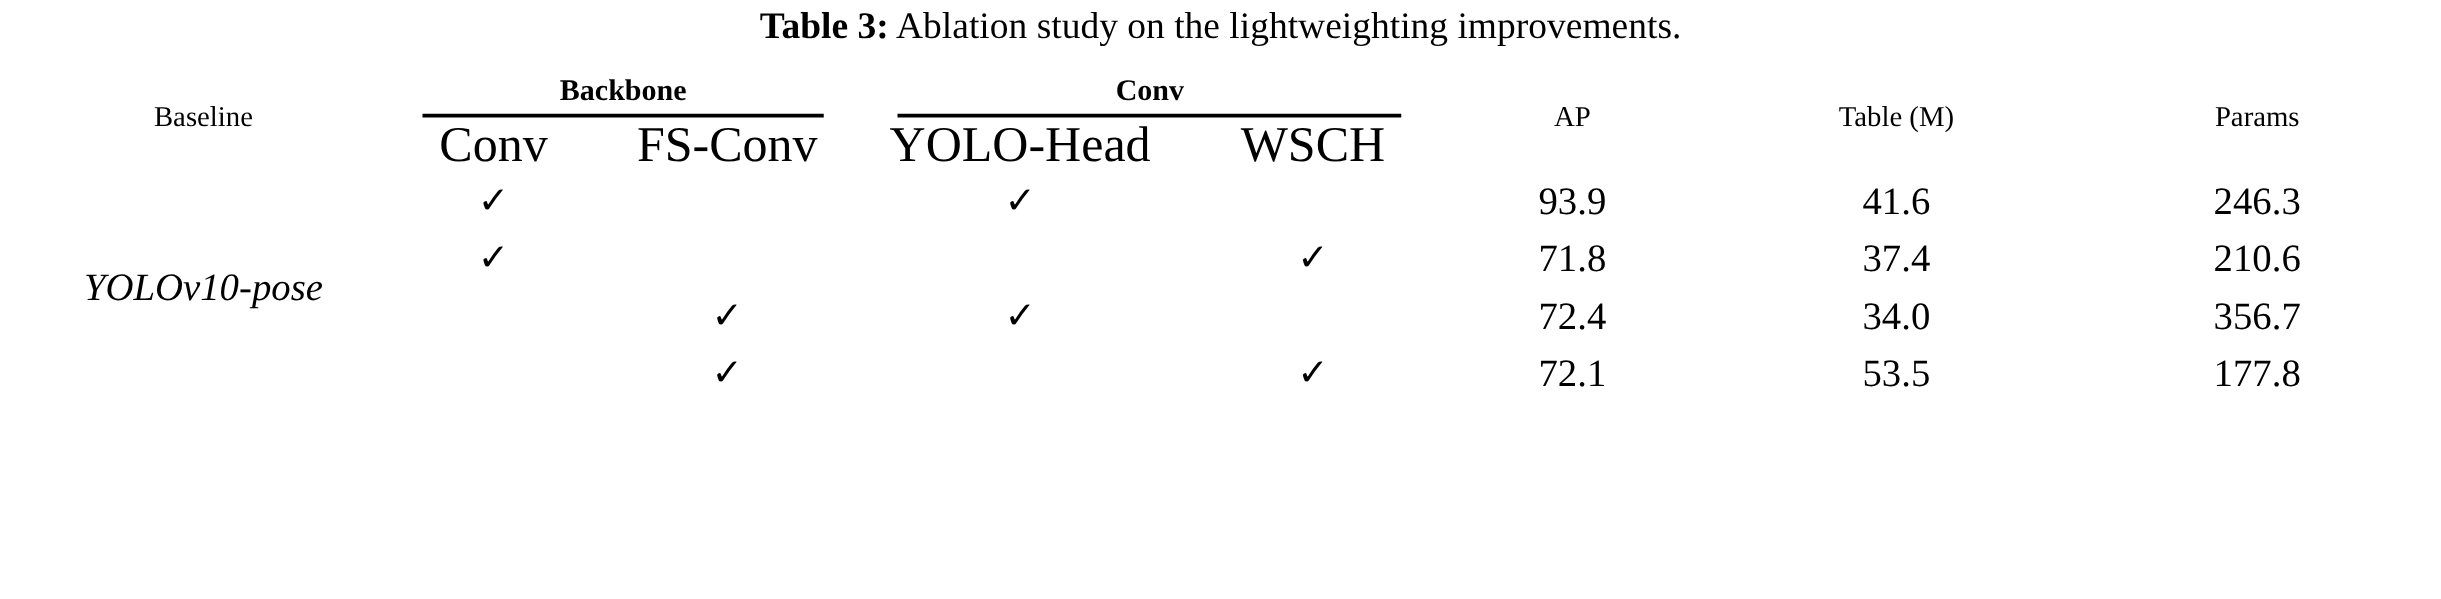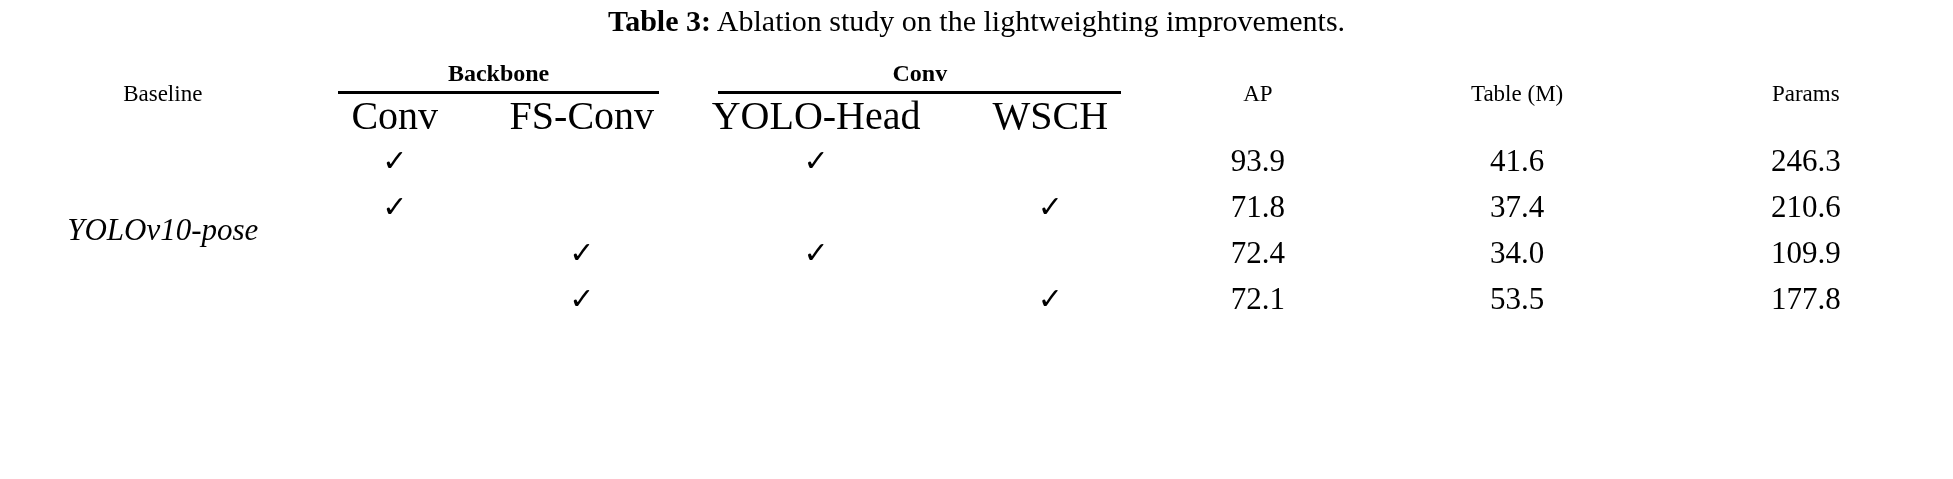--- a/index.html
+++ b/index.html
@@ -187,21 +187,21 @@
       <td class="num">210.6</td>
     </tr>
 
     <tr class="row-h">
       <td class="check"></td>
       <td class="check">✓</td>
       <td class="check">✓</td>
       <td class="check"></td>
       <td class="num">72.4</td>
       <td class="num">34.0</td>
-      <td class="num">109.9</td>
+      <td class="num">356.7</td>
     </tr>
 
     <tr class="row-h">
       <td class="check"></td>
       <td class="check">✓</td>
       <td class="check"></td>
       <td class="check">✓</td>
       <td class="num">72.1</td>
       <td class="num">53.5</td>
       <td class="num">177.8</td>

